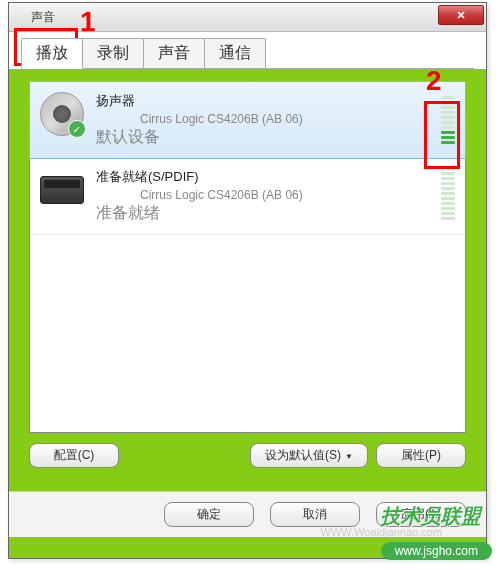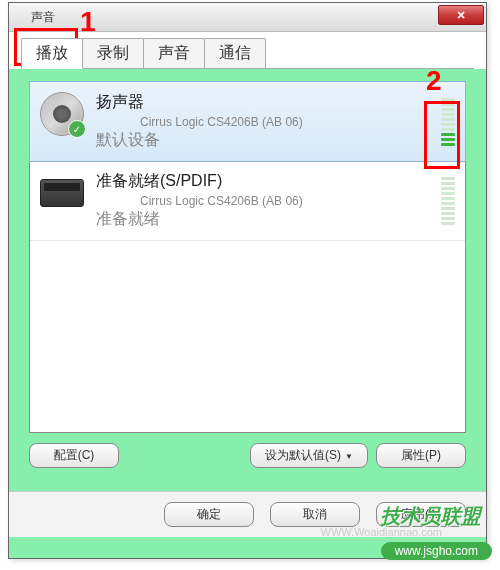--- a/index.html
+++ b/index.html
@@ -13,21 +13,21 @@
   position: relative;
   overflow: hidden;
 }
 .window {
   position: absolute;
   left: 8px;
   top: 2px;
   width: 477px;
   height: 555px;
   border: 1px solid #666;
-  background: #86efac;
+  background: #84cc16;
   box-shadow: 2px 2px 5px rgba(0,0,0,0.15);
 }
 .titlebar {
   height: 28px;
   background: linear-gradient(to bottom, #f7f7f7 0%, #e8e8e8 50%, #dcdcdc 100%);
   border-bottom: 1px solid #bbb;
   display: flex;
   align-items: center;
   padding: 0 4px;
   position: relative;
@@ -172,21 +172,21 @@
   top: 3px;
   width: 36px;
   height: 8px;
   background: #222;
   border-radius: 1px;
 }
 .devtext {
   flex: 1;
 }
 .devname {
-  font-size: 16px;
+  font-size: 13px;
   color: #222;
 }
 .devdesc {
   font-size: 12px;
   color: #888;
   margin-top: 2px;
   margin-left: 44px;
 }
 .devstatus {
   font-size: 16px;

